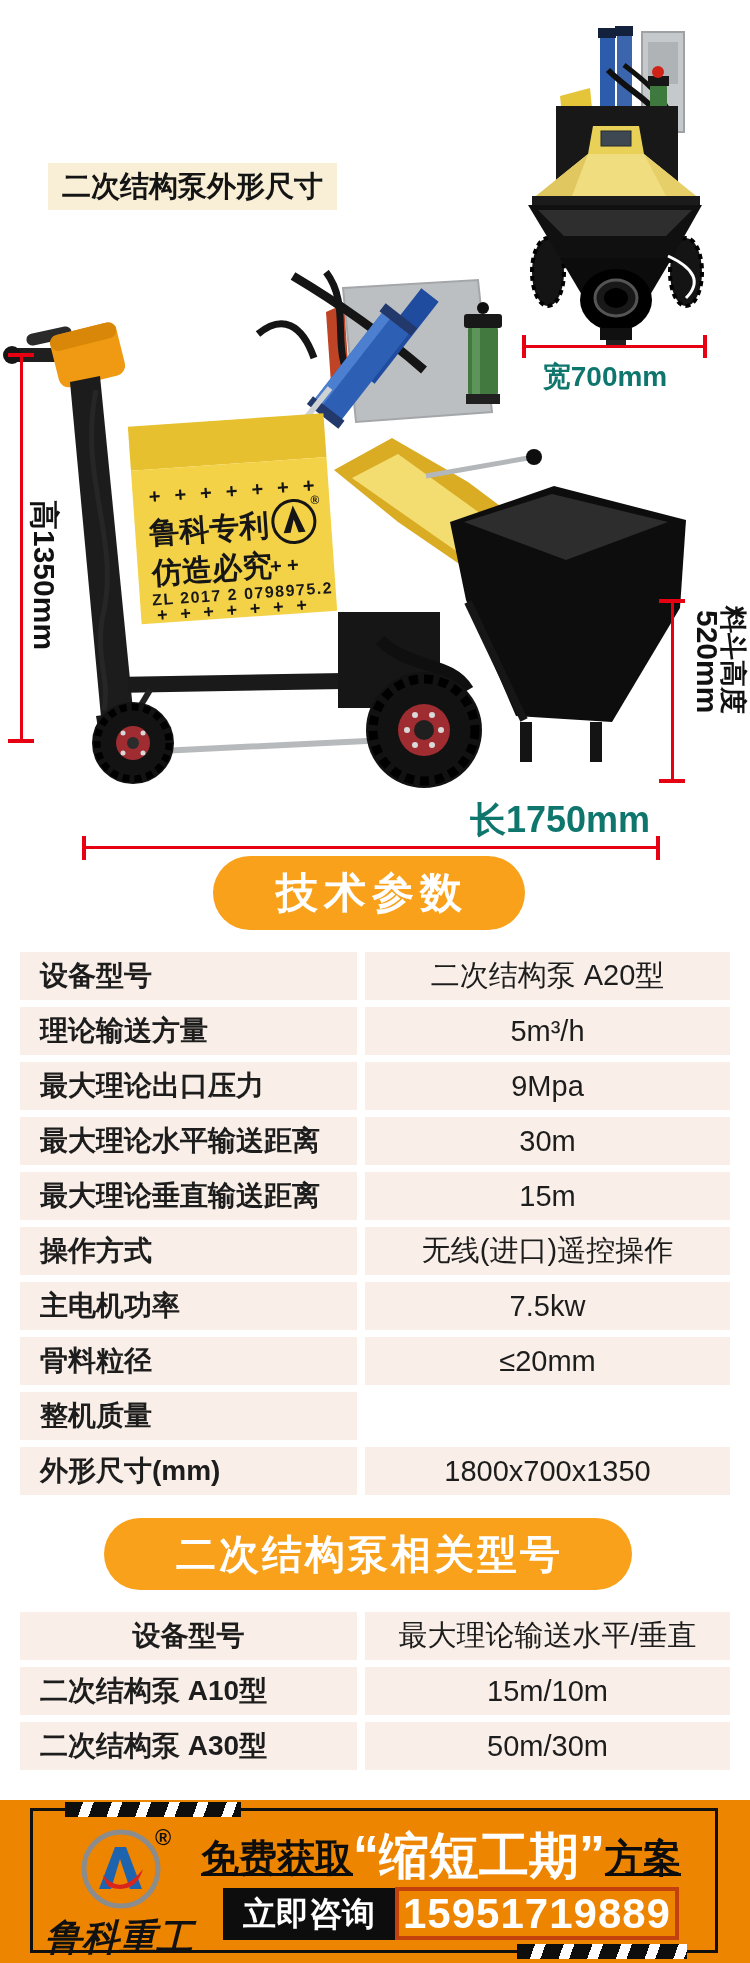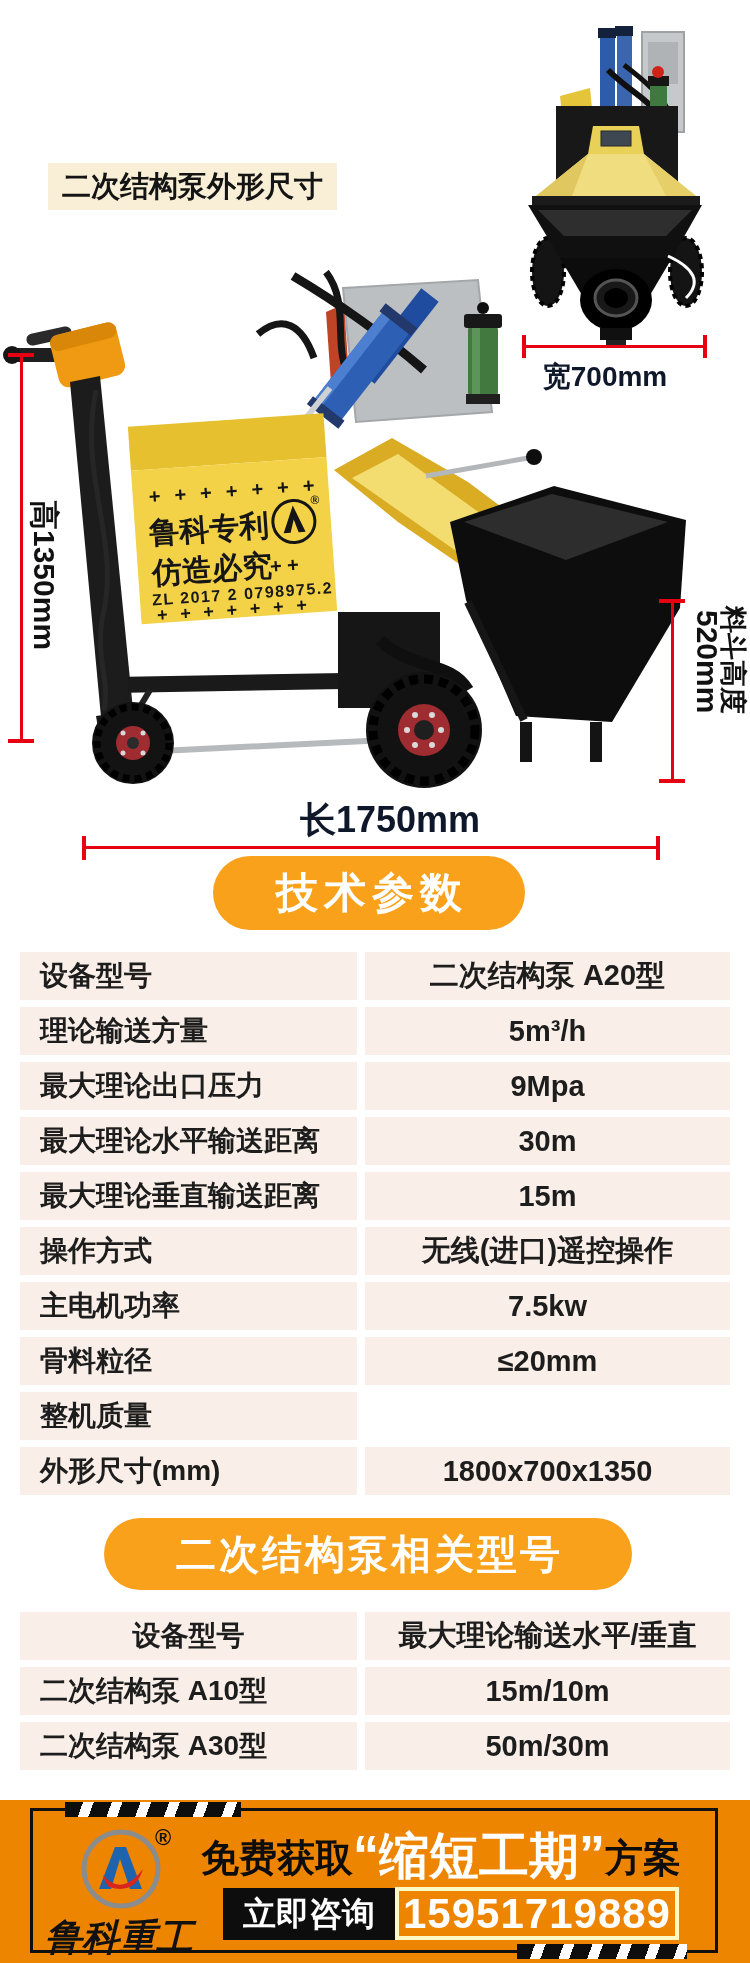--- a/index.html
+++ b/index.html
@@ -10,21 +10,21 @@
   .title{position:absolute;left:55px;top:80px;font-size:48px;font-weight:800;
          letter-spacing:2px;color:#1c1c1c;white-space:nowrap;}
   .title .hl{color:#f6a319;}
   .subtitle{position:absolute;left:48px;top:163px;height:47px;line-height:47px;
             padding:0 14px;background:#f8efd6;font-size:29px;font-weight:700;color:#141414;
             white-space:nowrap;}
 
   
   .dline{position:absolute;background:#e60012;}
   .rot{position:absolute;transform-origin:0 0;transform:rotate(90deg);white-space:nowrap;color:#111;}
-  .dim-label{position:absolute;color:#0f172a;white-space:nowrap;}
+  .dim-label{position:absolute;color:#0f766e;white-space:nowrap;}
 
   
   .front-view{position:absolute;left:460px;top:10px;width:290px;height:390px;}
   .front-view svg{position:absolute;left:0;top:0;}
 
   
   .side-view{position:absolute;left:0;top:270px;width:750px;height:590px;}
 
   
   .pill{position:absolute;background:#f9a11b;color:#fff;font-weight:800;
@@ -33,46 +33,46 @@
   .pill.specs{left:213px;top:856px;width:312px;height:74px;font-size:42px;letter-spacing:6px;text-indent:6px;}
   .pill.models{left:104px;top:1518px;width:528px;height:72px;font-size:40px;letter-spacing:3px;text-indent:3px;}
 
   
   .t-row{position:absolute;left:20px;width:710px;height:48px;border-radius:8px;}
   .t-row.spec{top:calc(952px + var(--i)*55px);}
   .t-row.model{top:calc(1612px + var(--i)*55px);}
   .cell{position:absolute;top:0;height:100%;background:#f9efe8;display:flex;align-items:center;
         color:#1d1d1d;box-sizing:border-box;}
   .cell.l{left:0;width:337px;padding-left:20px;font-size:28px;font-weight:600;}
-  .cell.r{left:345px;width:365px;justify-content:center;font-size:29px;font-weight:700;}
+  .cell.r{left:345px;width:365px;justify-content:center;font-size:29px;font-weight:400;}
   .cell.c{justify-content:center;padding-left:0;}
 
   
   .footer{position:absolute;left:0;top:1800px;width:750px;height:163px;background:#ee8500;}
   .f-box{position:absolute;left:30px;top:8px;width:688px;height:145px;
          border:3px solid #101010;box-sizing:border-box;}
   .stripes{position:absolute;height:15px;
            background:repeating-linear-gradient(110deg,#0e0e0e 0 17px,#fdfdfd 17px 27px);}
   .s-top{left:32px;top:-9px;width:176px;}
   .s-bottom{right:28px;bottom:-9px;width:170px;}
   .logo-wrap{position:absolute;left:6px;top:6px;width:160px;height:132px;}
   .logo-wrap svg{position:absolute;left:40px;top:10px;}
   .logo-wrap .reg{position:absolute;left:116px;top:8px;font-size:22px;font-weight:700;color:#101010;}
   .brand{position:absolute;left:0;top:96px;width:160px;text-align:center;
          font-family:"DejaVu Serif",serif;font-style:italic;font-weight:700;
          font-size:37px;color:#111;}
   .headline{position:absolute;left:168px;top:12px;display:flex;align-items:flex-end;white-space:nowrap;}
-  .h-black{font-size:38px;font-weight:800;color:#0d0d0d;padding-bottom:8px;}
+  .h-black{font-size:38px;font-weight:800;color:#0d0d0d;padding-bottom:8px;text-decoration:underline;}
   .h-white{font-size:50px;font-weight:800;color:#ffffff;padding-bottom:2px;}
   .h-quote{font-size:52px;font-weight:800;color:#ffffff;line-height:0.6;padding-bottom:22px;}
   .cta{position:absolute;left:190px;top:77px;width:172px;height:52px;background:#0d0d0d;
        color:#fff;font-size:33px;font-weight:700;border:none;font-family:Liberation Mono, monospace;
        display:flex;align-items:center;justify-content:center;cursor:pointer;}
   .phone{position:absolute;left:362px;top:76px;width:284px;height:53px;
-         border:4px solid #fef9c3;box-sizing:border-box;color:#fff;font-size:42px;
+         border:4px solid #c2410c;box-sizing:border-box;color:#fff;font-size:42px;
          font-weight:800;display:flex;align-items:center;justify-content:center;letter-spacing:1px;}
 </style>
 </head>
 <body>
 
 <div class="page">
 
   <div class="subtitle">二次结构泵外形尺寸</div>
 
   <div class="front-view">
@@ -218,21 +218,21 @@
   <div class="dline" style="left:8px;top:353px;width:26px;height:4px;"></div>
   <div class="dline" style="left:8px;top:739px;width:26px;height:4px;"></div>
   <div class="rot" style="left:64px;top:500px;font-size:30px;font-weight:700;">高1350mm</div>
 
   <div class="dline" style="left:671px;top:601px;width:3px;height:181px;"></div>
   <div class="dline" style="left:659px;top:599px;width:26px;height:4px;"></div>
   <div class="dline" style="left:659px;top:779px;width:26px;height:4px;"></div>
   <div class="rot" style="left:724px;top:610px;font-size:30px;font-weight:700;">520mm</div>
   <div class="rot" style="left:751px;top:606px;font-size:27px;font-weight:600;">料斗高度</div>
 
-  <div class="dim-label" style="left:300px;top:796px;width:350px;text-align:left;font-size:36px;font-weight:700;">长1750mm</div>
+  <div class="dim-label" style="left:300px;top:796px;width:350px;text-align:right;font-size:36px;font-weight:700;">长1750mm</div>
   <div class="dline" style="left:84px;top:846px;width:574px;height:3px;"></div>
   <div class="dline" style="left:82px;top:836px;width:4px;height:24px;"></div>
   <div class="dline" style="left:656px;top:836px;width:4px;height:24px;"></div>
 
   <div class="pill specs">技术参数</div>
 
   <div class="t-row spec" style="--i:0">
     <div class="cell l">设备型号</div>
     <div class="cell r">二次结构泵 A20型</div>
   </div>

